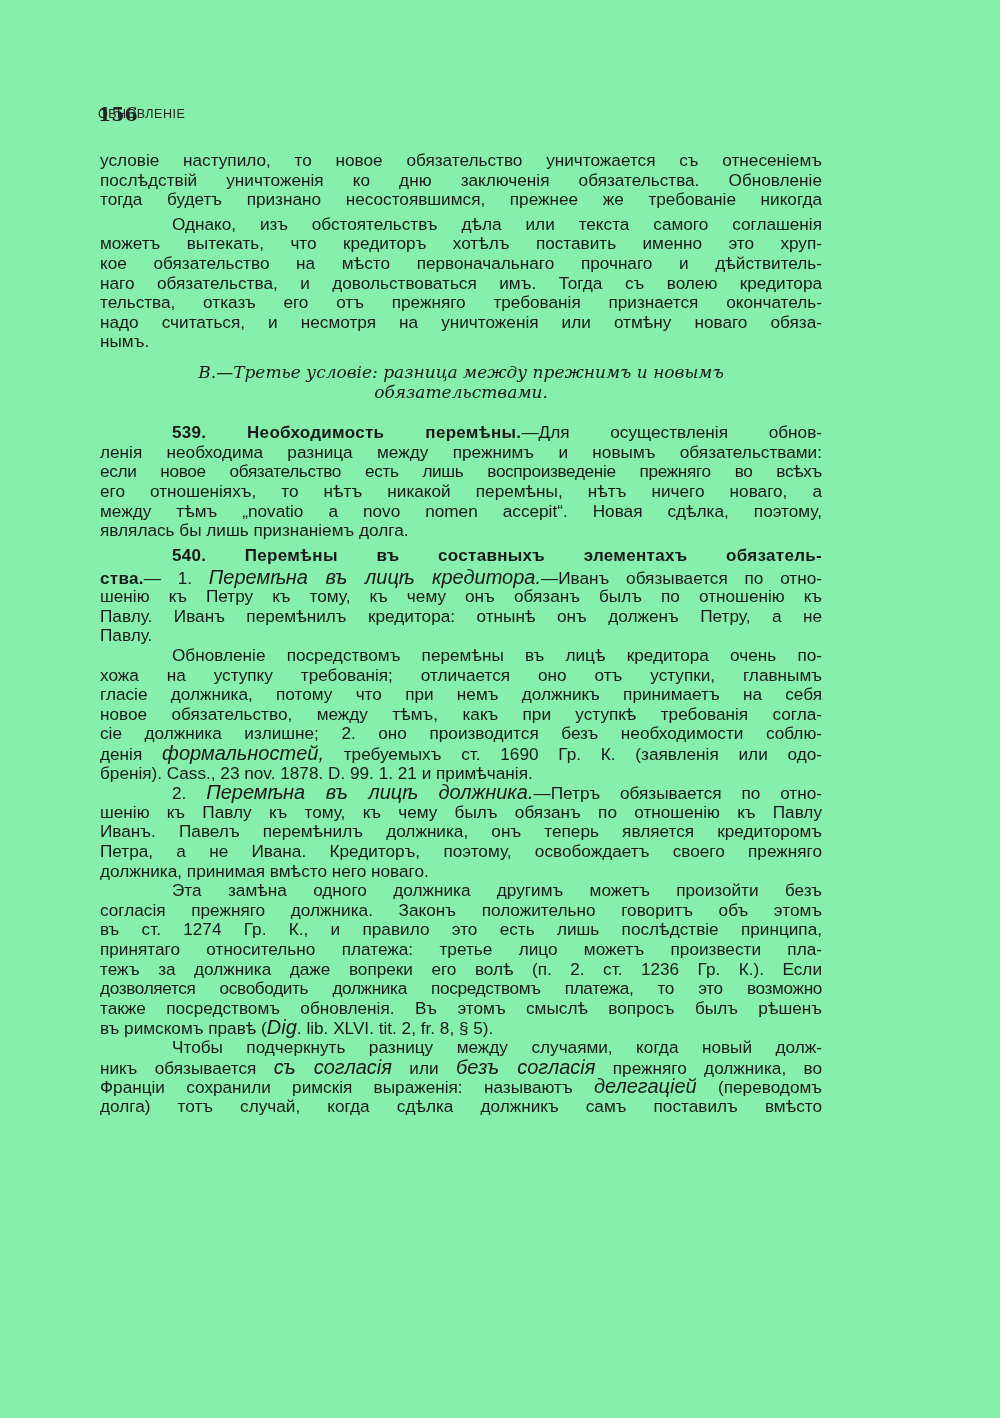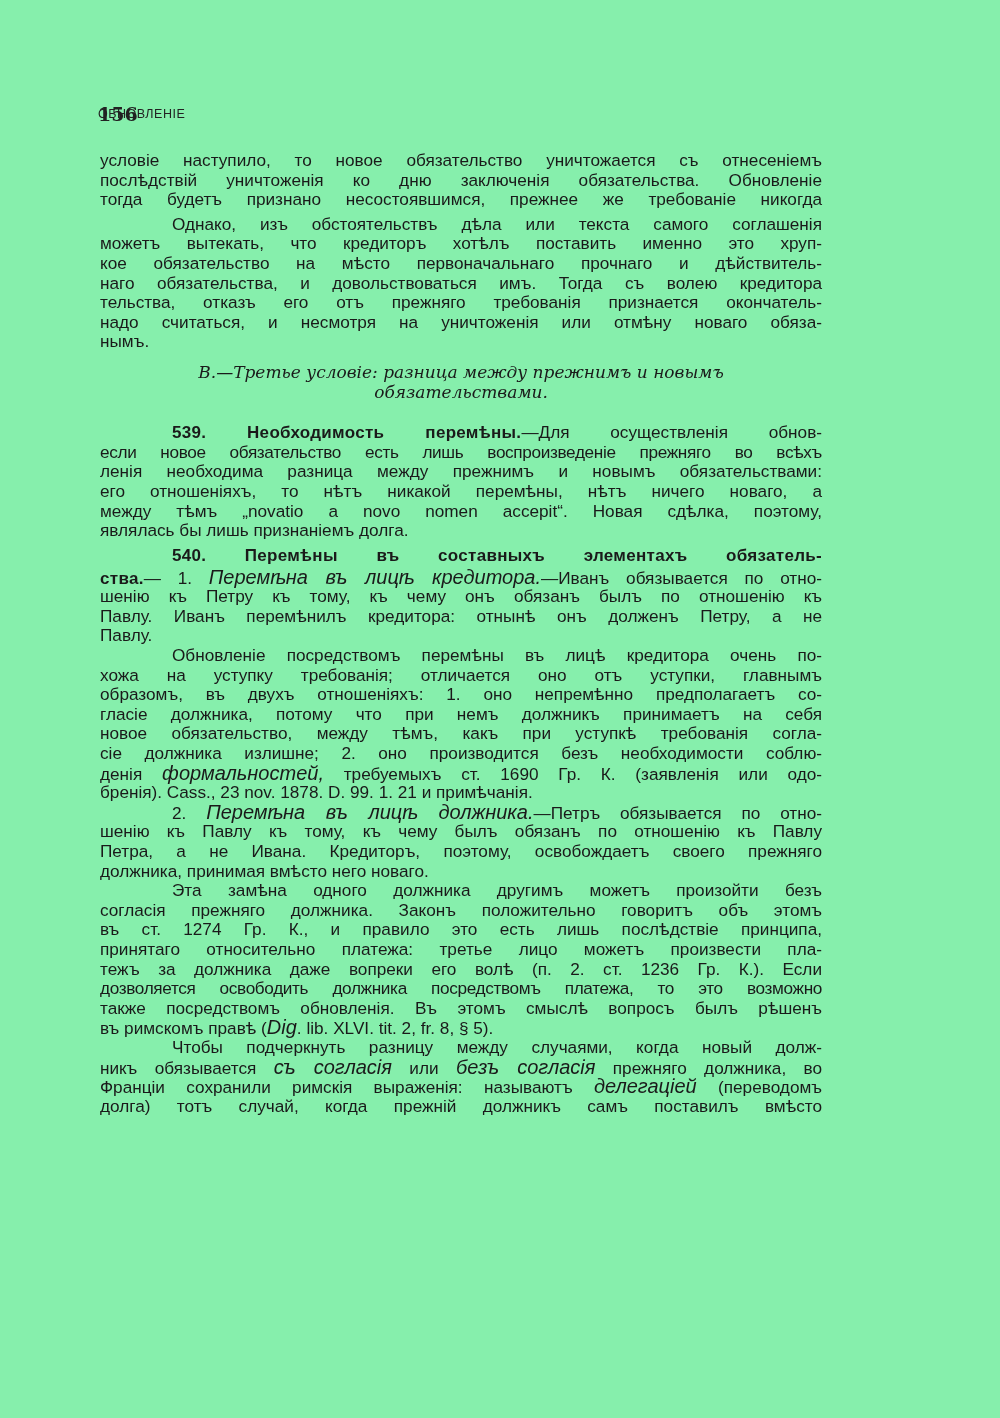--- a/index.html
+++ b/index.html
@@ -76,58 +76,58 @@
     </div>
 
     <div class="subhead">
       <span class="line">В.—Третье условіе: разница между прежнимъ и новымъ</span>
       <span class="line">обязательствами.</span>
     </div>
     <div class="section-gap"></div>
 
     <div>
       <span class="line indent"><span class="sec-title">539.</span> <span class="sec-title">Необходимость перемѣны.</span><span>—Для осуществленія обнов-</span></span>
+      <span class="line">ленія необходима разница между прежнимъ и новымъ обязательствами:</span>
       <span class="line narrow">если новое обязательство есть лишь воспроизведеніе прежняго во всѣхъ</span>
-      <span class="line">ленія необходима разница между прежнимъ и новымъ обязательствами:</span>
       <span class="line">его отношеніяхъ, то нѣтъ никакой перемѣны, нѣтъ ничего новаго, а</span>
       <span class="line">между тѣмъ „novatio a novo nomen accepit“. Новая сдѣлка, поэтому,</span>
       <span class="line last">являлась бы лишь признаніемъ долга.</span>
     </div>
     <div class="para-gap"></div>
 
     <div>
       <span class="line indent" style="height:22px;"><span class="sec-title">540.</span> <span class="sec-title">Перемѣны въ составныхъ элементахъ обязатель-</span></span>
       <span class="line"><span class="sec-title">ства.</span><span>— 1.</span> <em>Перемѣна въ лицѣ кредитора.</em><span>—Иванъ обязывается по отно-</span></span>
       <span class="line">шенію къ Петру къ тому, къ чему онъ обязанъ былъ по отношенію къ</span>
       <span class="line">Павлу. Иванъ перемѣнилъ кредитора: отнынѣ онъ долженъ Петру, а не</span>
       <span class="line last">Павлу.</span>
 
       <span class="line indent">Обновленіе посредствомъ перемѣны въ лицѣ кредитора очень по-</span>
       <span class="line">хожа на уступку требованія; отличается оно отъ уступки, главнымъ</span>
-      <span class="line">образомъ, въ двухъ отношеніяхъ: 1. оно непремѣнно предполагаетъ со-</span>
       <span class="line">гласіе должника, потому что при немъ должникъ принимаетъ на себя</span>
       <span class="line">новое обязательство, между тѣмъ, какъ при уступкѣ требованія согла-</span>
       <span class="line">сіе должника излишне; 2. оно производится безъ необходимости соблю-</span>
       <span class="line"><span>денія </span><em>формальностей,</em><span> требуемыхъ ст. 1690 Гр. К. (заявленія или одо-</span></span>
       <span class="line last">бренія). Cass., 23 nov. 1878. D. 99. 1. 21 и примѣчанія.</span>
 
       <span class="line indent"><span>2.</span> <em>Перемѣна въ лицѣ должника.</em><span>—Петръ обязывается по отно-</span></span>
       <span class="line">шенію къ Павлу къ тому, къ чему былъ обязанъ по отношенію къ Павлу</span>
+      <span class="line">Иванъ. Павелъ перемѣнилъ должника, онъ теперь является кредиторомъ</span>
       <span class="line">Петра, а не Ивана. Кредиторъ, поэтому, освобождаетъ своего прежняго</span>
       <span class="line last">должника, принимая вмѣсто него новаго.</span>
 
       <span class="line indent">Эта замѣна одного должника другимъ можетъ произойти безъ</span>
       <span class="line">согласія прежняго должника. Законъ положительно говоритъ объ этомъ</span>
       <span class="line">въ ст. 1274 Гр. К., и правило это есть лишь послѣдствіе принципа,</span>
       <span class="line">принятаго относительно платежа: третье лицо можетъ произвести пла-</span>
       <span class="line">тежъ за должника даже вопреки его волѣ (п. 2. ст. 1236 Гр. К.). Если</span>
       <span class="line narrow">дозволяется освободить должника посредствомъ платежа, то это возможно</span>
       <span class="line">также посредствомъ обновленія. Въ этомъ смыслѣ вопросъ былъ рѣшенъ</span>
       <span class="line last"><span>въ римскомъ правѣ (</span><em>Dig</em><span>. lib. XLVI. tit. 2, fr. 8, § 5).</span></span>
 
       <span class="line indent">Чтобы подчеркнуть разницу между случаями, когда новый долж-</span>
       <span class="line"><span>никъ обязывается </span><em>съ согласія</em><span> или </span><em>безъ согласія</em><span> прежняго должника, во</span></span>
       <span class="line"><span>Франціи сохранили римскія выраженія: называютъ </span><em>делегаціей</em><span> (переводомъ</span></span>
-      <span class="line">долга) тотъ случай, когда прежній должникъ самъ поставилъ вмѣсто</span>
+      <span class="line">долга) тотъ случай, когда сдѣлка должникъ самъ поставилъ вмѣсто</span>
     </div>
 
   </div>
 </div>
 
 </body></html>

